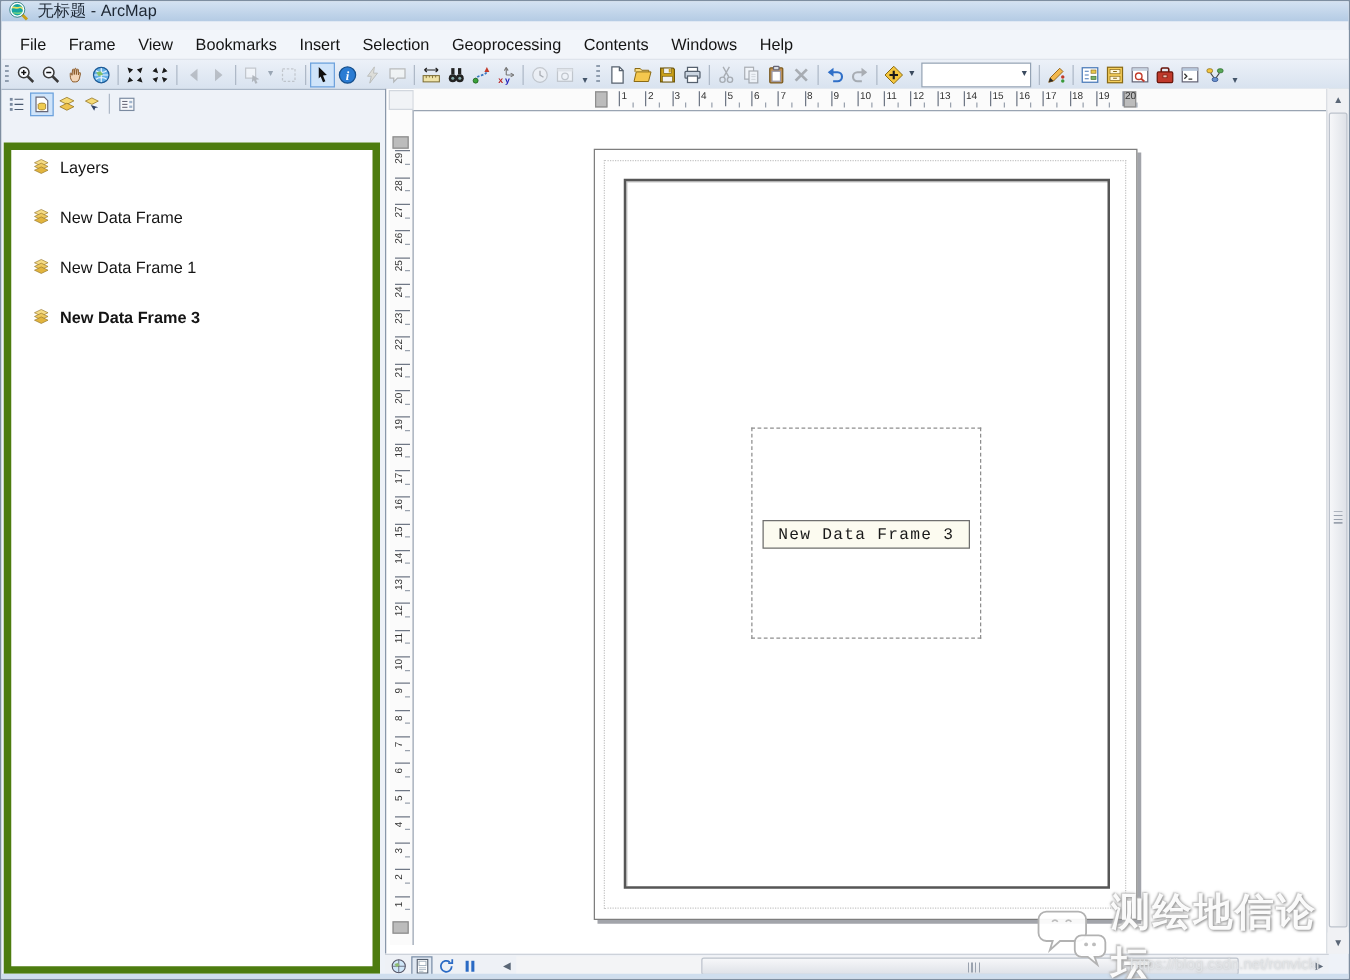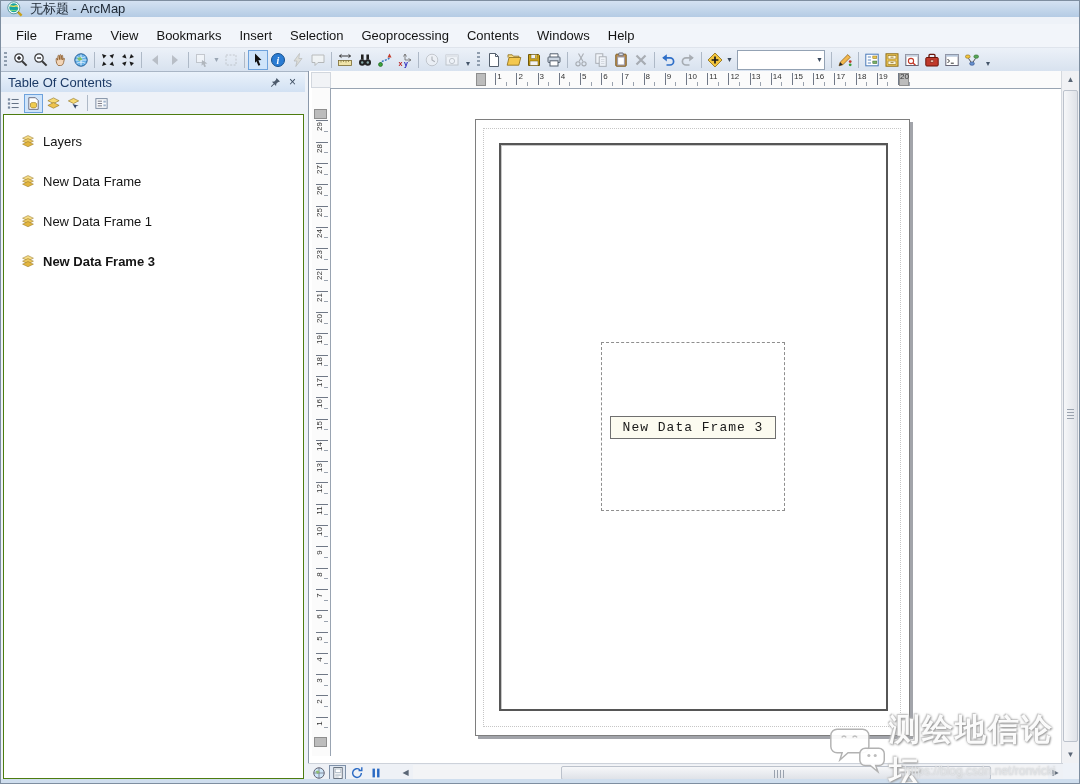--- a/index.html
+++ b/index.html
@@ -32,21 +32,21 @@
   .tb-overflow{width:12px;height:20px;font-size:8px;color:#44556a;display:flex;align-items:flex-end;justify-content:center;padding-bottom:2px;box-sizing:border-box;}
   
   .toc-panel{position:absolute;left:0;top:71px;width:304px;bottom:4px;}
   .toc-header{height:20px;background:linear-gradient(#eaf2fb,#d2e1f3);display:flex;align-items:center;
     justify-content:space-between;padding:0 5px 0 7px;font-size:13px;color:#1c3a66;}
   .toc-hbtn{width:15px;height:15px;display:inline-flex;align-items:center;justify-content:center;color:#3c4c60;font-size:12px;}
   .toc-tools{height:22px;display:flex;align-items:center;gap:1px;padding-left:3px;}
   .toc-tbtn{width:19px;height:19px;display:flex;align-items:center;justify-content:center;border:1px solid rgba(0,0,0,0);box-sizing:border-box;}
   .toc-tbtn.active{background:#cfe4fa;border:1px solid #6ea2dc;}
   .toc-list{position:absolute;left:2px;right:1px;top:42px;bottom:0;background:#fff;
-    border:1px solid #4d7c0f;padding-top:18px;box-sizing:border-box;}
+    border:6px solid #4d7c0f;padding-top:5px;box-sizing:border-box;}
   .toc-item{display:flex;align-items:center;gap:8px;height:16px;margin:0 0 24px 17px;font-size:13px;color:#141414;}
   .toc-item.bold span.lbl{font-weight:bold;}
   
   .canvas-wrap{position:absolute;left:307px;top:70px;width:755px;height:692px;background:#fff;
     border-left:1px solid #8a98aa;box-sizing:border-box;}
   .corner-box{position:absolute;left:2px;top:1px;width:20px;height:16px;background:#f1f3f6;border:1px solid #d2d7de;box-sizing:border-box;}
   .h-ruler{position:absolute;left:22px;top:0;right:0;height:17px;background:#fbfbfb;border-bottom:1px solid #99a4b2;}
   .v-ruler{position:absolute;left:3px;top:17px;width:18px;bottom:7px;background:#fbfbfb;border-right:1px solid #99a4b2;}
   .htick{position:absolute;top:2px;width:1px;height:12px;background:#707886;}
   .htick.half{top:auto;bottom:2px;height:4px;background:#9aa2ae;}
@@ -395,31 +395,20 @@
             <rect x="9.9" y="3" width="4.6" height="3.2" rx="1.6" fill="#58a858" stroke="#2a6a2a" stroke-width="0.6"></rect>
             <rect x="5.7" y="10" width="4.6" height="3.2" rx="1.6" fill="#6890cc" stroke="#2a4a8a" stroke-width="0.6"></rect>
             <path d="M4.5 6.5 L7 10 M11.5 6.5 L9 10" stroke="#444" stroke-width="0.9"></path>
           </svg>
         </span>
         <span class="tb-overflow">▾</span>
       </div>
     </div>
 
   <div class="toc-panel">
-    <div class="toc-header">
-      <span>Table Of Contents</span>
-      <span style="display:flex;gap:2px;">
-        <span class="toc-hbtn">
-          <svg viewBox="0 0 16 16" width="11" height="11">
-              <path d="M9.5 1.5 L14.5 6.5 L11.5 7.5 L9.2 9.8 L8.8 13 L6.2 10.4 L2.2 14.4 L1.4 13.6 L5.4 9.6 L2.8 7 L6.2 6.6 L8.5 4.3 Z" fill="#4c5a6c"></path>
-            </svg>
-        </span>
-        <span class="toc-hbtn">×</span>
-      </span>
-    </div>
     <div class="toc-tools" id="toc-tools">
         <span class="toc-tbtn">
           <svg viewBox="0 0 16 16" width="15" height="15">
             <rect x="2" y="2.5" width="2.4" height="2.4" fill="#7a8aa0"></rect>
             <rect x="2" y="6.8" width="2.4" height="2.4" fill="#7a8aa0"></rect>
             <rect x="2" y="11.1" width="2.4" height="2.4" fill="#7a8aa0"></rect>
             <path d="M6 3.7 H13.5 M6 8 H13.5 M6 12.3 H13.5" stroke="#4a5a70" stroke-width="0.9"></path>
           </svg>
         </span>
         <span class="toc-tbtn active">

